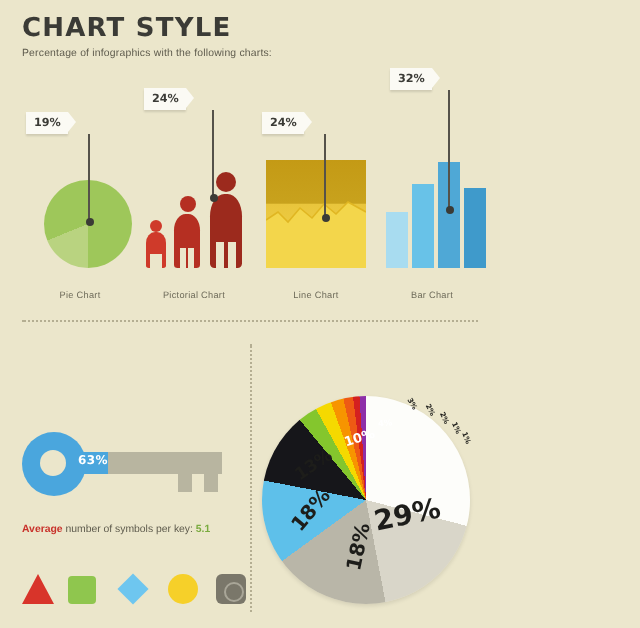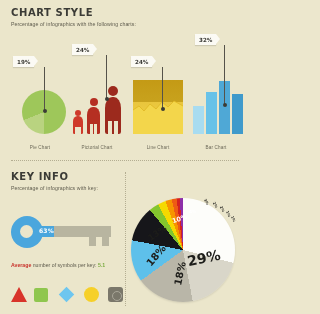--- a/index.html
+++ b/index.html
@@ -20,21 +20,21 @@
     height: 314px;
     background: #ebe6cb;
     box-sizing: border-box;
     overflow: hidden;
   }
 
   
   .sec-title {
     font-family: "DejaVu Sans", sans-serif;
     font-weight: bold;
-    font-size: 10px;
+    font-size: 13px;
     letter-spacing: 0.6px;
     color: #3b3b36;
     text-transform: uppercase;
     line-height: 1;
   }
   .sec-sub {
     font-size: 5.2px;
     color: #5e5b4d;
     line-height: 1.5;
     margin-top: 3px;
@@ -400,24 +400,20 @@
         <div class="bar b3"></div>
         <div class="bar b4"></div>
       </div>
       <div class="chart-label">Bar Chart</div>
     </div>
   </div>
 
   <div class="divider-h" style="top:160px;"></div>
   <div class="divider-v" style="left:125px; top:172px; height:134px;"></div>
 
-  <div class="s2">
-    <div class="sec-title">KEY INFO</div>
-    <div class="sec-sub">Percentage of infographics with key:</div>
-  </div>
 
   <div class="key-wrap">
     <div class="key-shaft"></div>
     <div class="key-shaft-blue"></div>
     <div class="key-tooth kt1"></div>
     <div class="key-tooth kt2"></div>
     <div class="key-ring"></div>
     <div class="key-hole"></div>
     <div class="key-pct">63%</div>
   </div>

